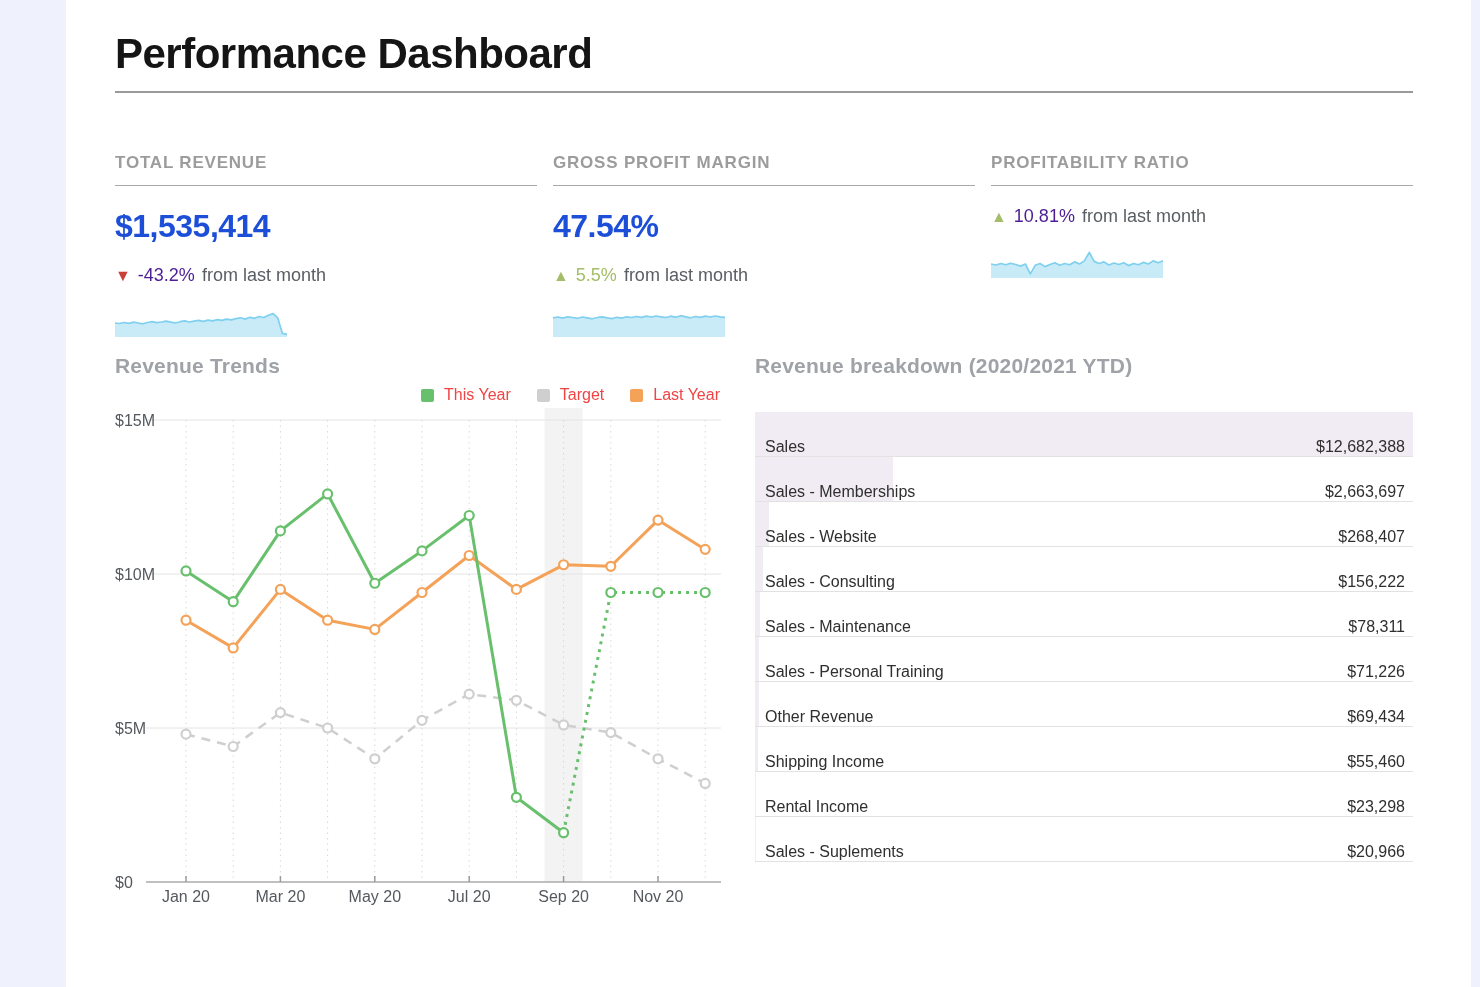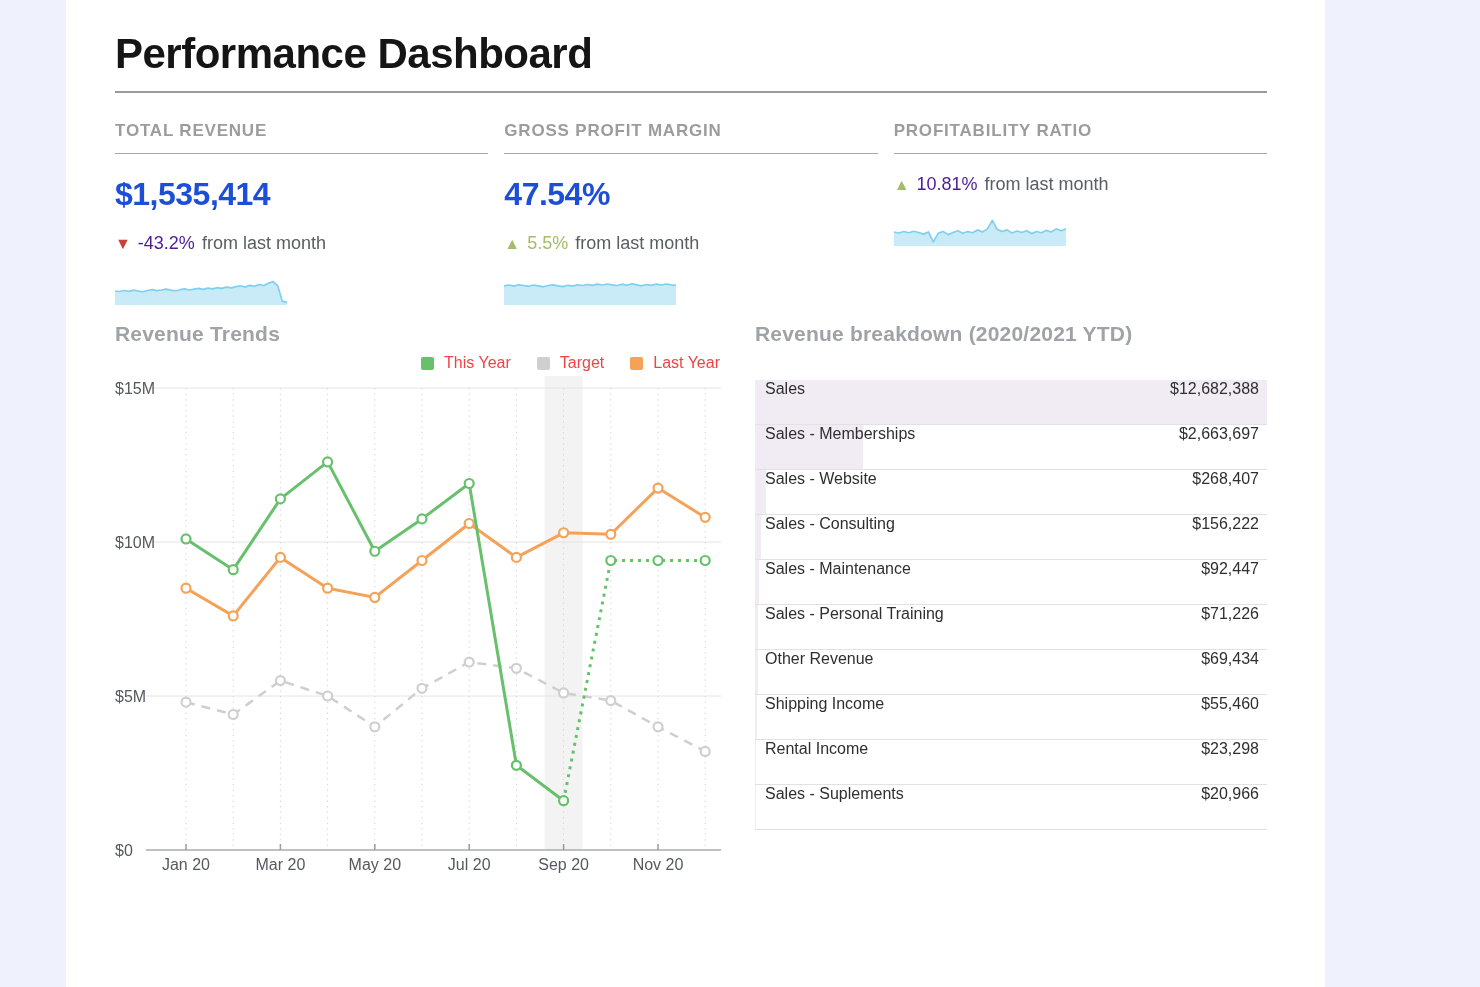--- a/index.html
+++ b/index.html
@@ -1,40 +1,40 @@
 <!DOCTYPE html>
 <html><head>
 <meta charset="utf-8">
 <style>
   html,body{margin:0;padding:0;}
   body{font-family:"Liberation Sans","DejaVu Sans",sans-serif;}
   .frame{position:relative;width:1480px;height:987px;background:#eff2fd;overflow:hidden;}
-  .page{position:absolute;left:66px;top:0;width:1259px;height:987px;background:#ffffff;
+  .page{position:absolute;left:66px;top:0;width:1405px;height:987px;background:#ffffff;
         box-sizing:border-box;padding:0 58px 0 49px;}
   h1.page-title{margin:0;padding-top:30px;font-size:42px;font-weight:700;color:#151515;
         letter-spacing:-0.5px;line-height:1.15;}
   .title-divider{margin-top:13px;border-top:2px solid #9a9a9a;}
-  .kpi-row{display:grid;grid-template-columns:repeat(3,1fr);column-gap:16px;margin-top:28px;}
+  .kpi-row{display:grid;grid-template-columns:repeat(3,1fr);column-gap:16px;margin-top:60px;}
   .kpi-label{font-size:17px;font-weight:700;color:#9c9c9c;letter-spacing:0.8px;}
   .kpi-divider{margin-top:12px;border-top:1px solid #a8a8a8;}
   .kpi-value{margin-top:22px;font-size:32px;font-weight:700;color:#1d4ed8;letter-spacing:-0.5px;}
   .kpi-delta{margin-top:20px;font-size:18px;color:#595e63;display:flex;align-items:center;gap:7px;}
   .delta-icon{font-size:16px;line-height:1;}
   .delta-value{font-weight:400;}
   .kpi-spark{margin-top:20px;display:block;}
   .main-row{display:grid;grid-template-columns:607px 1fr;column-gap:33px;margin-top:16px;}
   .section-title{font-size:21px;font-weight:700;color:#9fa2a6;letter-spacing:0.2px;}
   .chart-col{position:relative;}
   .legend{position:absolute;top:32px;right:2px;display:flex;gap:26px;align-items:center;}
   .legend-item{display:flex;align-items:center;gap:10px;font-size:16px;color:#ef4444;cursor:pointer;}
   .swatch{width:13px;height:13px;border-radius:2px;display:inline-block;}
   #trend-chart{margin-top:16px;display:block;}
   .table-col{}
   #breakdown-table{margin-top:34px;}
-  .t-row{position:relative;display:flex;align-items:flex-start;height:44px;
+  .t-row{position:relative;display:flex;align-items:flex-end;height:44px;
          border-bottom:1px solid #e2e2e2;font-size:16px;color:#2f2f2f;cursor:pointer;}
   .t-bar{position:absolute;left:0;top:0;bottom:0;z-index:0;}
   .t-label{position:relative;z-index:1;padding-left:10px;flex:1;}
   .t-value{position:relative;z-index:1;padding-right:8px;text-align:right;}
 </style>
 </head>
 <body>
 
 <div class="frame">
   <div class="page">
@@ -204,21 +204,21 @@
               <span class="t-value">$268,407</span>
             </div>
             <div class="t-row">
               <div class="t-bar" style="width: 1.23%; background: rgb(241, 236, 244);"></div>
               <span class="t-label">Sales - Consulting</span>
               <span class="t-value">$156,222</span>
             </div>
             <div class="t-row">
               <div class="t-bar" style="width: 0.73%; background: rgb(241, 236, 244);"></div>
               <span class="t-label">Sales - Maintenance</span>
-              <span class="t-value">$92,447</span>
+              <span class="t-value">$78,311</span>
             </div>
             <div class="t-row">
               <div class="t-bar" style="width: 0.56%; background: rgb(241, 236, 244);"></div>
               <span class="t-label">Sales - Personal Training</span>
               <span class="t-value">$71,226</span>
             </div>
             <div class="t-row">
               <div class="t-bar" style="width: 0.55%; background: rgb(241, 236, 244);"></div>
               <span class="t-label">Other Revenue</span>
               <span class="t-value">$69,434</span>

